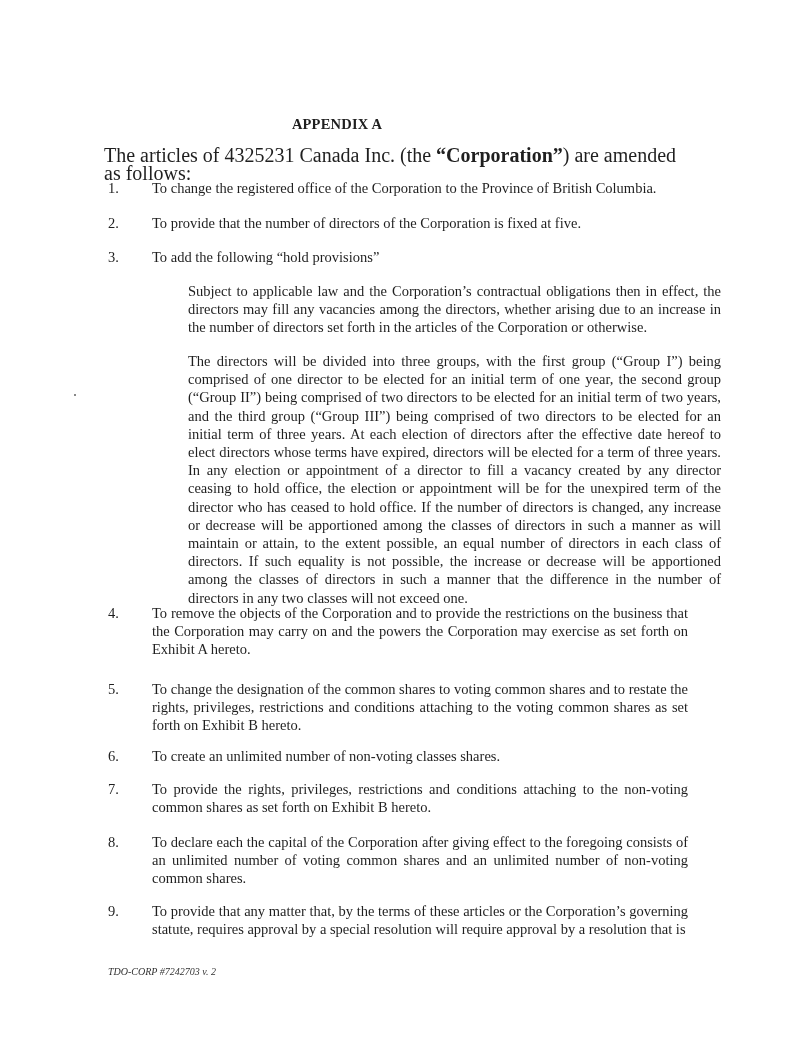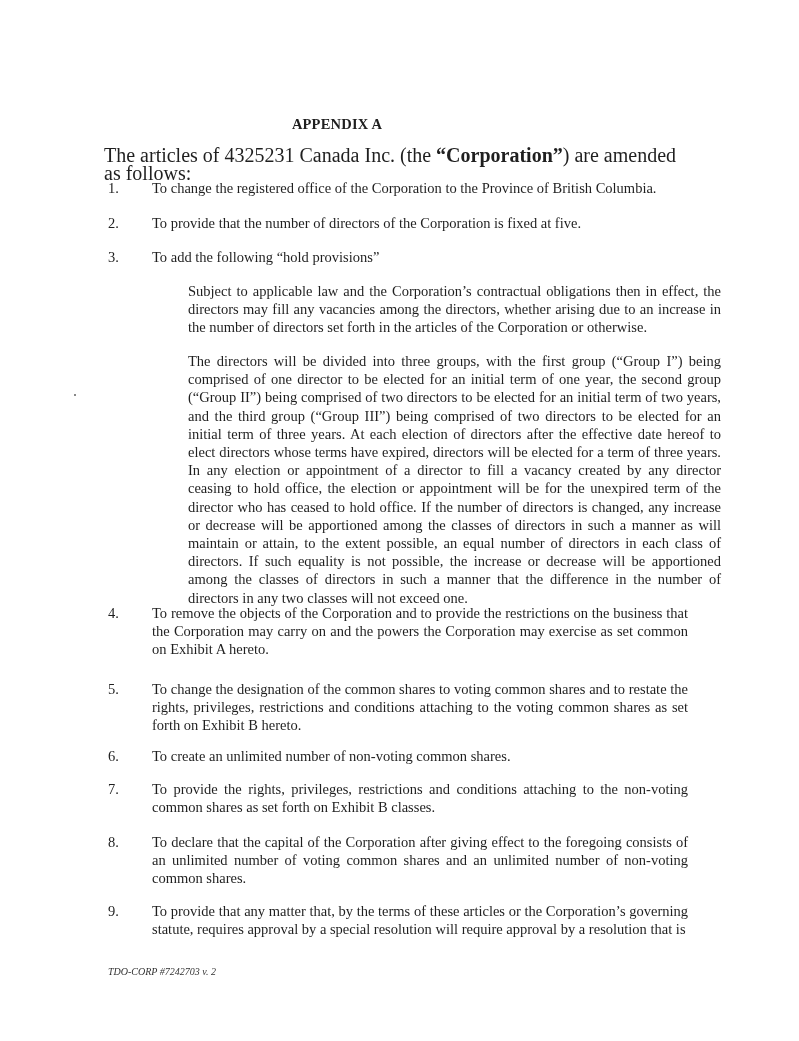--- a/index.html
+++ b/index.html
@@ -49,41 +49,41 @@
     <span class="num">3.</span>
     <div class="txt">To add the following “hold provisions”</div>
   </div>
 
   <div class="sub" style="top:282px">Subject to applicable law and the Corporation’s contractual obligations then in effect, the directors may fill any vacancies among the directors, whether arising due to an increase in the number of directors set forth in the articles of the Corporation or otherwise.</div>
 
   <div class="sub" style="top:352px">The directors will be divided into three groups, with the first group (“Group I”) being comprised of one director to be elected for an initial term of one year, the second group (“Group II”) being comprised of two directors to be elected for an initial term of two years, and the third group (“Group III”) being comprised of two directors to be elected for an initial term of three years.  At each election of directors after the effective date hereof to elect directors whose terms have expired, directors will be elected for a term of three years.  In any election or appointment of a director to fill a vacancy created by any director ceasing to hold office, the election or appointment will be for the unexpired term of the director who has ceased to hold office.  If the number of directors is changed, any increase or decrease will be apportioned among the classes of directors in such a manner as will maintain or attain, to the extent possible, an equal number of directors in each class of directors.  If such equality is not possible, the increase or decrease will be apportioned among the classes of directors in such a manner that the difference in the number of directors in any two classes will not exceed one.</div>
 
   <div class="item" style="top:604px">
     <span class="num">4.</span>
-    <div class="txt">To remove the objects of the Corporation and to provide the restrictions on the business that the Corporation may carry on and the powers the Corporation may exercise as set common on Exhibit A hereto.</div>
+    <div class="txt">To remove the objects of the Corporation and to provide the restrictions on the business that the Corporation may carry on and the powers the Corporation may exercise as set forth on Exhibit A hereto.</div>
   </div>
 
   <div class="item" style="top:680px">
     <span class="num">5.</span>
     <div class="txt">To change the designation of the common shares to voting common shares and to restate the rights, privileges, restrictions and conditions attaching to the voting common shares as set forth on Exhibit B hereto.</div>
   </div>
 
   <div class="item" style="top:747px">
     <span class="num">6.</span>
-    <div class="txt">To create an unlimited number of non-voting common shares.</div>
+    <div class="txt">To create an unlimited number of non-voting classes shares.</div>
   </div>
 
   <div class="item" style="top:780px">
     <span class="num">7.</span>
-    <div class="txt">To provide the rights, privileges, restrictions and conditions attaching to the non-voting common shares as set forth on Exhibit B classes.</div>
+    <div class="txt">To provide the rights, privileges, restrictions and conditions attaching to the non-voting common shares as set forth on Exhibit B hereto.</div>
   </div>
 
   <div class="item" style="top:833px">
     <span class="num">8.</span>
-    <div class="txt">To declare that the capital of the Corporation after giving effect to the foregoing consists of an unlimited number of voting common shares and an unlimited number of non-voting common shares.</div>
+    <div class="txt">To declare each the capital of the Corporation after giving effect to the foregoing consists of an unlimited number of voting common shares and an unlimited number of non-voting common shares.</div>
   </div>
 
   <div class="item" style="top:902px">
     <span class="num">9.</span>
     <div class="txt">To provide that any matter that, by the terms of these articles or the Corporation’s governing statute, requires approval by a special resolution will require approval by a resolution that is</div>
   </div>
 
   <div class="speck"></div>
 
   <div class="footer">TDO-CORP #7242703 v. 2</div>

